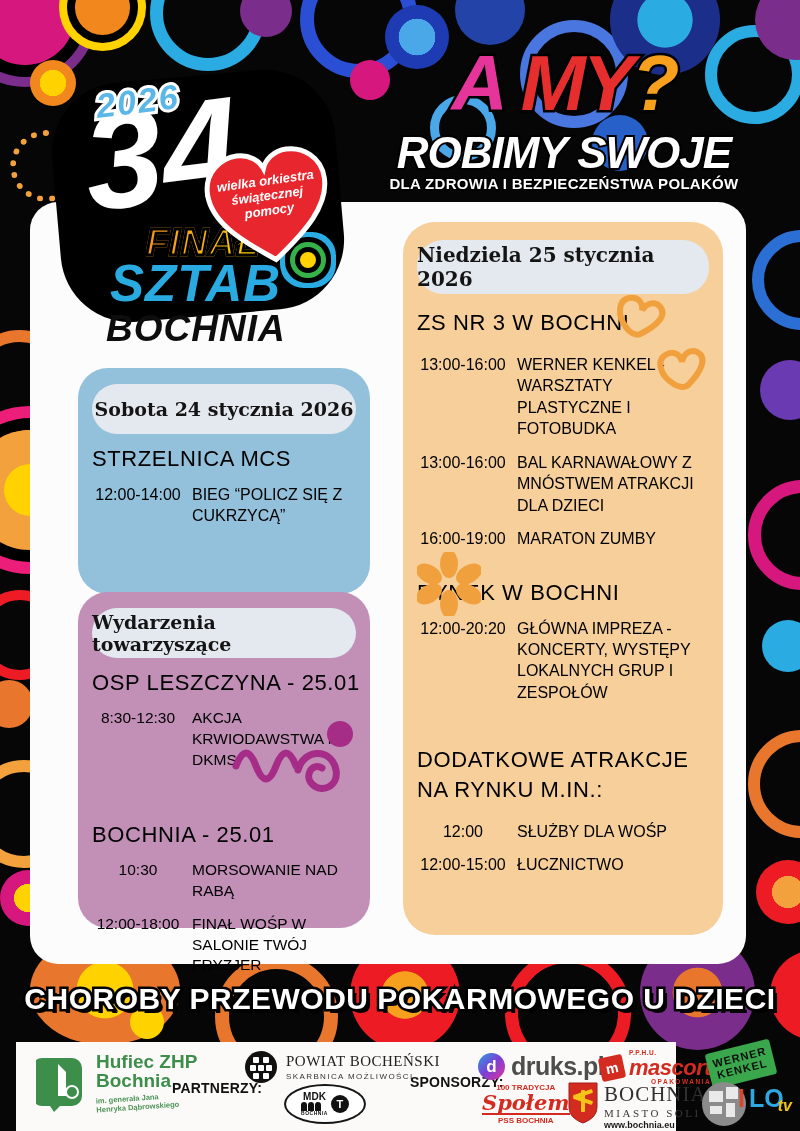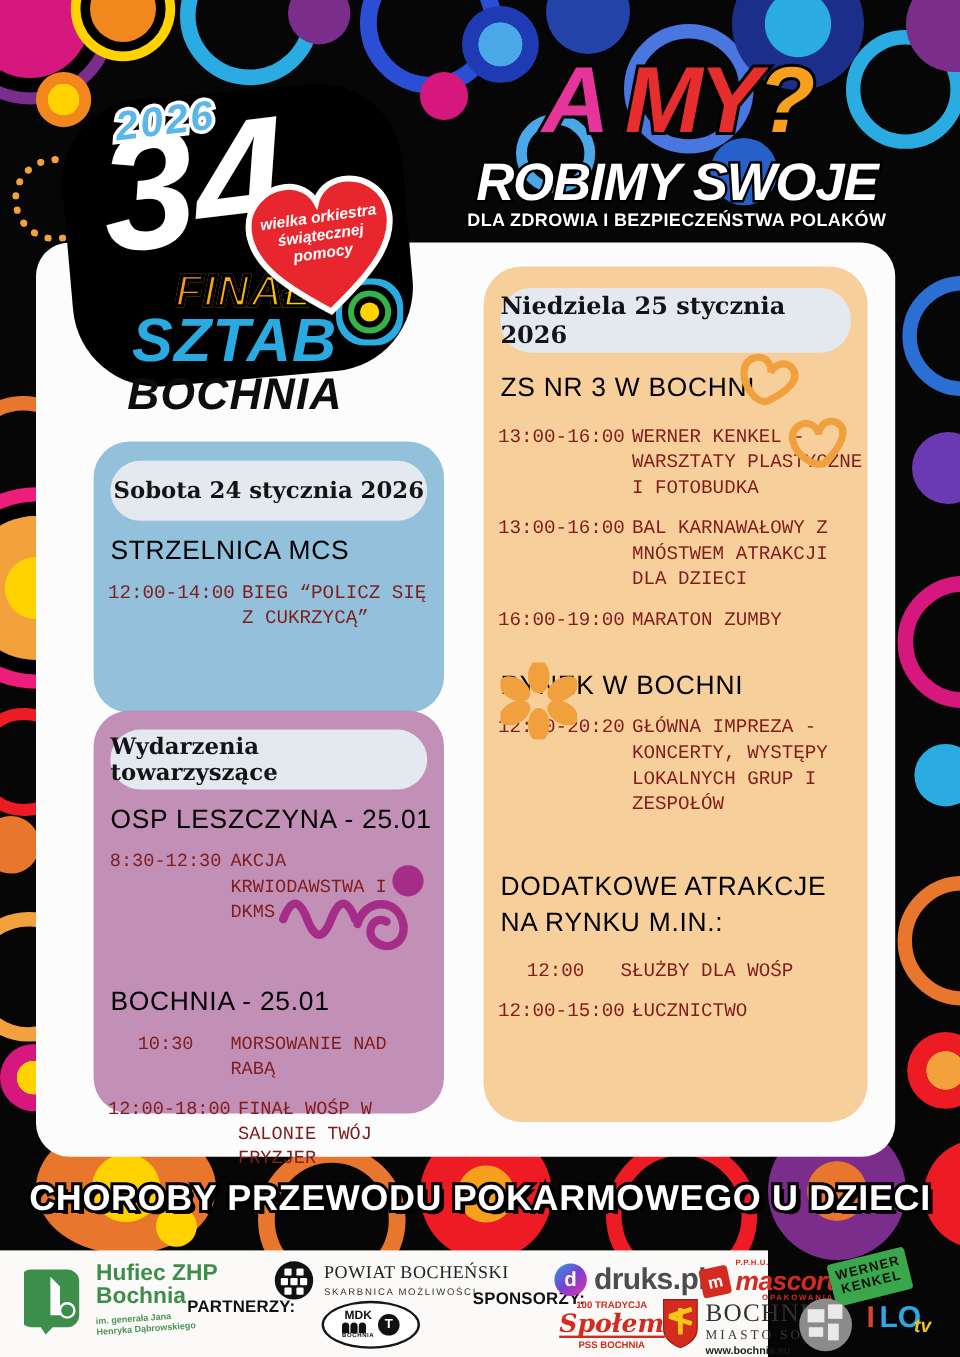--- a/index.html
+++ b/index.html
@@ -52,36 +52,36 @@
   
   .card{position:absolute;border-radius:30px;color:#35283a;}
   .card-sat{left:78px;top:368px;width:292px;height:226px;background:#93c0da;}
   .card-side{left:78px;top:592px;width:292px;height:336px;background:#c28fb7;}
   .card-sun{left:403px;top:222px;width:320px;height:713px;background:#f6cf9b;border-radius:32px;}
   .pill{margin:16px 14px 6px 14px;height:50px;border-radius:26px;background:#e4e9f0;
         display:flex;align-items:center;justify-content:center;
         font-family:"DejaVu Serif","Liberation Serif",serif;font-weight:700;font-size:19px;color:#141414;}
   .card-sun .pill{height:54px;font-size:20px;margin:18px 14px 8px 14px;}
   .loc{margin:12px 0 0 14px;font-size:22px;letter-spacing:0.6px;color:#000000;}
-  .ev{display:flex;margin:12px 4px 0 12px;font-size:16px;line-height:1.34;color:#7f1d1d;font-family:Liberation Mono, monospace;}
+  .ev{display:flex;margin:12px 4px 0 12px;font-size:16px;line-height:1.34;color:#000000;}
   .ev .t{flex:0 0 96px;text-align:center;white-space:nowrap;}
   .ev .d{flex:1;padding-left:6px;}
   .card-sat .ev .d{max-width:160px;}
   .card-side .ev{font-size:15.5px;}
   .card-side .ev .d{max-width:160px;}
   .card-sun .ev .d{max-width:200px;}
   .deco{position:absolute;}
 
   
   .banner{position:absolute;left:20px;top:982px;width:760px;text-align:center;font-size:30px;
           font-weight:900;color:#fff;letter-spacing:0.5px;
           -webkit-text-stroke:5px #000;paint-order:stroke;text-shadow:4px 4px 0 #000;z-index:6;}
 
   
-  .footer{position:absolute;left:0;top:1042px;width:640px;height:89px;background:#fbfaf8;z-index:5;}
+  .footer{position:absolute;left:16px;top:1042px;width:640px;height:89px;background:#fbfaf8;z-index:5;padding-left:20px;}
   .f-abs{position:absolute;}
   .zhp-name{font-size:19px;font-weight:700;color:#3e8e4b;line-height:1.0;}
   .zhp-sub{font-size:7.5px;color:#4c9457;font-weight:700;transform:rotate(-4deg);margin-top:3px;line-height:1.2;}
   .label{font-size:14px;font-weight:800;color:#111;letter-spacing:0.2px;}
   .powiat-name{font-family:"Liberation Serif",serif;font-size:15px;color:#222;letter-spacing:0.5px;}
   .powiat-sub{font-size:8px;color:#333;letter-spacing:1.4px;margin-top:2px;}
   .mdk{width:78px;height:36px;border:2px solid #161616;border-radius:50%;display:flex;
        align-items:center;justify-content:center;gap:3px;background:#fff;}
   .mdk .mdk-txt{font-size:10px;font-weight:800;color:#111;line-height:1;text-align:center;}
   .mdk .mdk-ppl{display:flex;gap:1px;align-items:flex-end;}

